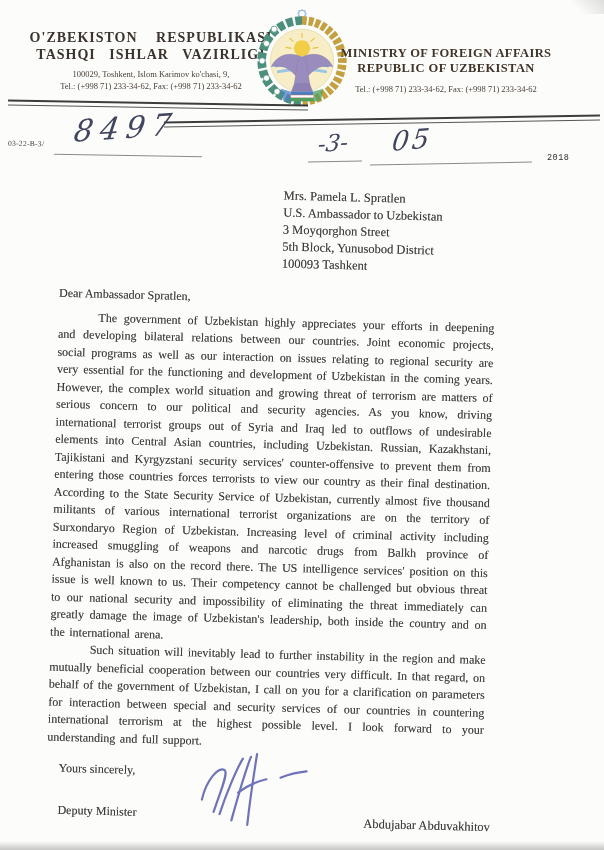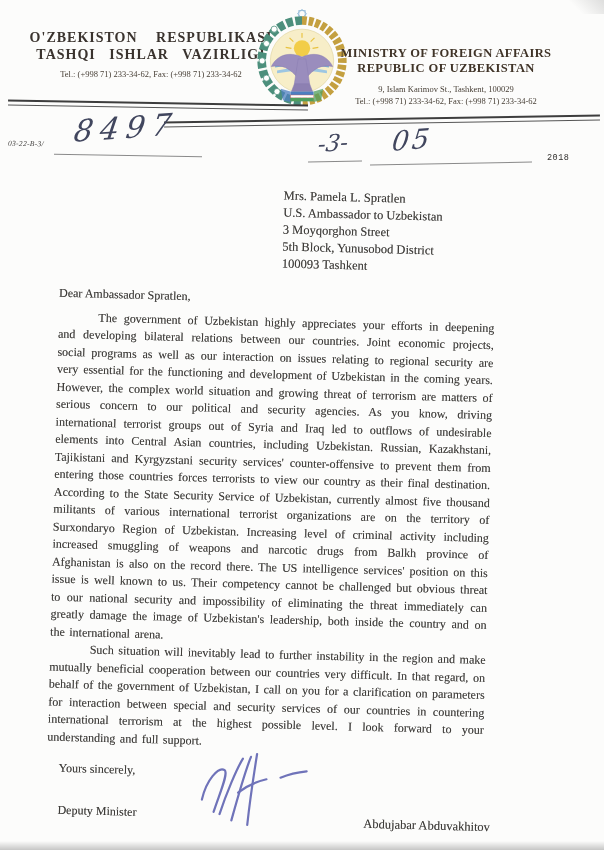--- a/index.html
+++ b/index.html
@@ -13,21 +13,21 @@
   .lh-left .t2{font-weight:bold;font-size:14px;letter-spacing:1px;word-spacing:9px;margin-top:1px;}
   .lh-addr{font-size:8.5px;line-height:1.45;color:#494138;margin-top:5px;}
   .lh-right{position:absolute;left:314px;top:46px;width:264px;text-align:center;color:#403428;}
   .lh-right .t1,.lh-right .t2{font-weight:bold;font-size:12.5px;letter-spacing:.4px;}
   .lh-right .lh-addr{margin-top:7px;}
   .emblem{position:absolute;left:254px;top:6px;width:96px;height:102px;}
   .dbl-rule{position:absolute;height:3px;border-top:2px solid #3d3d3d;border-bottom:1px solid #555;}
   .rule-left{left:8px;top:102px;width:300px;transform:rotate(1deg);}
   .rule-right{left:164px;top:118px;width:436px;transform:rotate(-0.9deg);}
   
-  .ref-code{position:absolute;left:8px;top:139px;font-size:7.5px;letter-spacing:.3px;color:#3c3a38;transform:rotate(1deg);font-style:italic;}
+  .ref-code{position:absolute;left:8px;top:139px;font-size:7.5px;letter-spacing:.3px;color:#3c3a38;transform:rotate(1deg);}
   .handwriting{font-family:"DejaVu Serif",serif;font-style:italic;color:#41465e;}
   .ref-number{position:absolute;left:74px;top:110px;font-size:30px;letter-spacing:7px;transform:rotate(-4deg) skewX(-12deg);}
   .hline{position:absolute;border-bottom:1px solid #8a8a8a;}
   .ref-line{left:54px;top:155px;width:148px;transform:rotate(1deg);}
   .date-day{position:absolute;left:318px;top:130px;font-size:23px;transform:rotate(-4deg) skewX(-10deg);}
   .day-line{left:308px;top:161px;width:54px;transform:rotate(-1deg);}
   .date-month{position:absolute;left:392px;top:124px;font-size:27px;letter-spacing:3px;transform:rotate(-5deg) skewX(-12deg);}
   .month-line{left:370px;top:163px;width:162px;transform:rotate(-1deg);}
   .date-year{position:absolute;left:547px;top:153px;font-size:8.5px;letter-spacing:.5px;color:#33312f;font-family:Liberation Mono, monospace;}
   
@@ -53,20 +53,21 @@
 </style>
 </head>
 <body>
 
 <div class="page">
 
   <div class="lh-left">
     <div class="t1">O'ZBEKISTON RESPUBLIKASI</div>
     <div class="t2">TASHQI ISHLAR VAZIRLIGI</div>
     <div class="lh-addr">
+      <div>100029, Toshkent, Islom Karimov ko'chasi, 9,</div>
       <div>Tel.: (+998 71) 233-34-62, Fax: (+998 71) 233-34-62</div>
     </div>
   </div>
 
   <div class="emblem">
     <svg viewBox="0 0 100 104" width="96" height="102">
 
       <g fill="none" stroke="#8fb8d8" stroke-width="0.9">
         <rect x="46.7" y="3.7" width="6.6" height="6.6"></rect>
         <rect x="46.7" y="3.7" width="6.6" height="6.6" transform="rotate(45 50 7)"></rect>
@@ -110,21 +111,20 @@
         <rect x="38" y="91.6" width="24" height="3" fill="#ffffff" stroke="#cc5555" stroke-width="0.4"></rect>
         <rect x="38" y="94.6" width="24" height="3.6" fill="#4f9e5d"></rect>
       </g>
     </svg>
   </div>
 
   <div class="lh-right">
     <div class="t1">MINISTRY OF FOREIGN AFFAIRS</div>
     <div class="t2">REPUBLIC OF UZBEKISTAN</div>
     <div class="lh-addr">
-      <div>9, Islam Karimov St., Tashkent, 100029</div>
       <div>Tel.: (+998 71) 233-34-62, Fax: (+998 71) 233-34-62</div>
     </div>
   </div>
 
   <div class="dbl-rule rule-left"></div>
   <div class="dbl-rule rule-right"></div>
 
   <div class="ref-code">03-22-B-3/</div>
   <div class="ref-number handwriting">8497</div>
   <div class="hline ref-line"></div>

